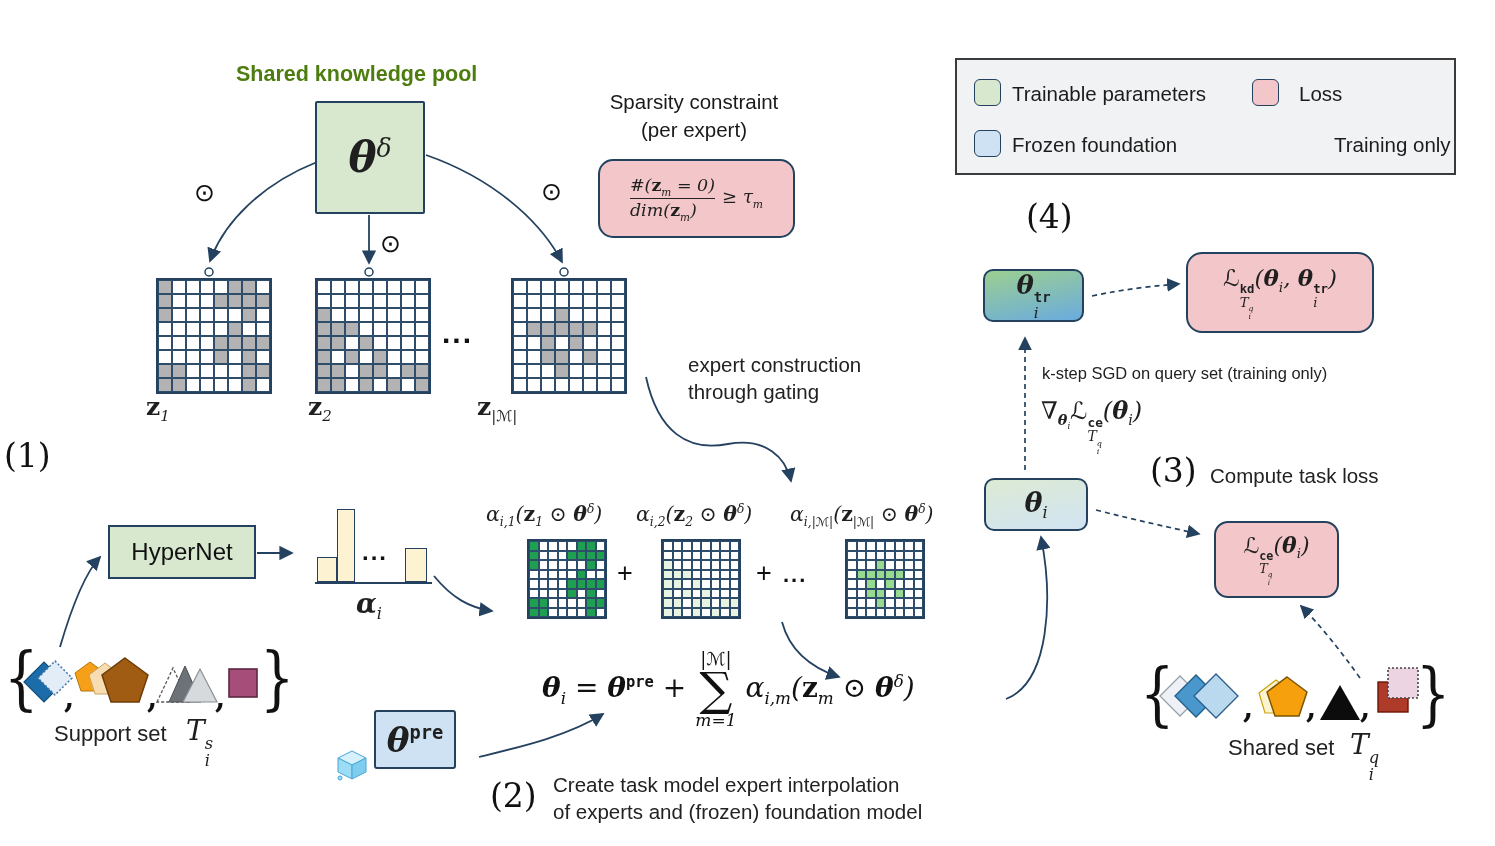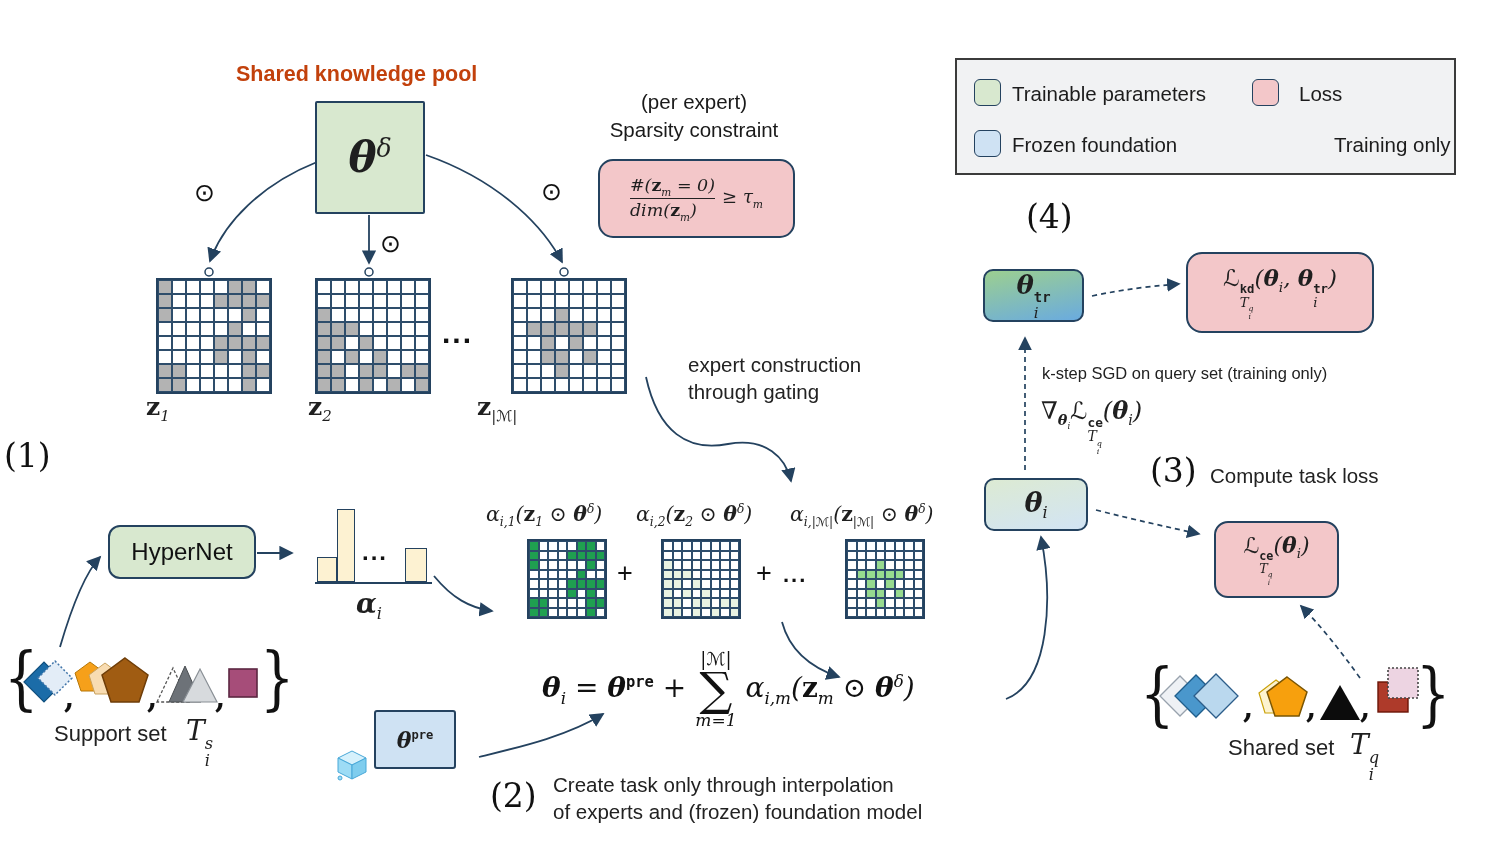--- a/index.html
+++ b/index.html
@@ -65,21 +65,21 @@
       <g stroke-dasharray="5,4" stroke-width="1.7">
         <path d="M 1025,470 L 1025,338" marker-end="url(#ah)"></path>
         <path d="M 1092,296 C 1125,289 1152,286 1179,284" marker-end="url(#ah)"></path>
         <path d="M 1096,510 C 1135,520 1168,527 1199,534" marker-end="url(#ah)"></path>
         <path d="M 1360,678 C 1340,650 1320,625 1301,606" marker-end="url(#ah)"></path>
         <path d="M 1246,144 L 1280,144" marker-end="url(#ah)"></path>
       </g>
     </g>
   </svg>
 
-  <div class="abs" style="left:236px; top:62px; font-size:21.5px; font-weight:700; color:#c2410c;">Shared knowledge pool</div>
+  <div class="abs" style="left:236px; top:62px; font-size:21.5px; font-weight:700; color:#4d7c0f;">Shared knowledge pool</div>
 
   <div class="box" style="left: 315px; top: 101px; width: 110px; height: 113px; border-radius: 2px; background: rgb(216, 232, 207);">
     <span class="math" style="font-size:42px;"><i class="bi">θ</i><sup>δ</sup></span>
   </div>
 
   <span class="abs" style="left:194px; top:178px; font-size:25px; color:#111;">⊙</span>
   <span class="abs" style="left:380px; top:229px; font-size:25px; color:#111;">⊙</span>
   <span class="abs" style="left:541px; top:177px; font-size:25px; color:#111;">⊙</span>
 
   <div class="grid" style="left: 156px; top: 278px; grid-template-columns: repeat(8, 14px);">
@@ -280,22 +280,22 @@
       <div class="cell" style="width: 14px; height: 14px;"></div>
       <div class="cell" style="width: 14px; height: 14px;"></div>
     </div>
 
   <span class="abs math" style="left:146px; top:392px; font-size:25px;"><b class="up">z</b><sub>1</sub></span>
   <span class="abs math" style="left:308px; top:392px; font-size:25px;"><b class="up">z</b><sub>2</sub></span>
   <span class="abs math" style="left:477px; top:392px; font-size:25px;"><b class="up">z</b><sub>|ℳ|</sub></span>
   <span class="abs" style="left:442px; top:316px; font-size:30px; font-weight:bold; color:#111; letter-spacing:2px;">...</span>
 
   <div class="abs" style="left:588px; top:88px; width:212px; text-align:center; font-size:20.5px; line-height:1.35; color:#1a1a1a;">
+    <div>Sparsity constraint</div>
     <div>(per expert)</div>
-    <div>Sparsity constraint</div>
   </div>
   <div class="box" style="left: 598px; top: 159px; width: 197px; height: 79px; border-radius: 15px; gap: 7px; background: rgb(243, 199, 201);">
     <span class="frac math" style="font-size:17.5px;">
       <span class="num">#(<b class="up">z</b><sub>m</sub> = 0)</span>
       <span class="den">dim(<b class="up">z</b><sub>m</sub>)</span>
     </span>
     <span class="math" style="font-size:18px;">≥ τ<sub>m</sub></span>
   </div>
 
   <div class="abs" style="left: 955px; top: 58px; width: 501px; height: 117px; border: 2px solid rgb(59, 59, 59); box-sizing: border-box; background: rgb(241, 242, 243);">
@@ -348,21 +348,21 @@
           <span class="sst"><span class="tt">ce</span></span>
           <span class="ssb"><span class="cal">T</span><span class="ss">
               <span class="sst">q</span>
               <span class="ssb">i</span>
             </span></span>
         </span>(<i class="bi">θ</i><sub>i</sub>)</span>
   </div>
 
   <span class="sn" style="left:4px; top:436px;">(1)</span>
 
-  <div class="box" style="left: 108px; top: 525px; width: 148px; height: 54px; border-radius: 12px; background: rgb(216, 232, 207);">
+  <div class="box" style="left: 108px; top: 525px; width: 148px; height: 54px; border-radius: 0; background: rgb(216, 232, 207);">
     <span style="font-size:24px; color:#111;">HyperNet</span>
   </div>
 
   <div class="abs" style="left:315px; top:504px; width:120px; height:80px;">
     <div class="abar" style="left: 2px; width: 20px; height: 25px;"></div>
     <div class="abar" style="left: 22px; width: 18px; height: 73px;"></div>
     <div class="abar" style="left: 90px; width: 22px; height: 34px;"></div>
     <span class="abs" style="left:47px; top:34px; font-size:24px; font-weight:bold; color:#111; letter-spacing:2px;">...</span>
     <div class="abs" style="left:0; bottom:0; width:117px; height:2px; background:#24425f;"></div>
   </div>
@@ -607,36 +607,36 @@
 
   <svg class="abs" style="left:334px; top:746px;" width="36" height="36" viewBox="0 0 36 36">
     <g stroke="#49a8d8" stroke-width="1">
       <polygon points="4,12 18,5 32,12 18,19" fill="#d6f1fc"></polygon>
       <polygon points="4,12 18,19 18,33 4,26" fill="#9ddcf5"></polygon>
       <polygon points="18,19 32,12 32,26 18,33" fill="#7fcdee"></polygon>
       <circle cx="6" cy="32" r="2" fill="#9ddcf5"></circle>
     </g>
   </svg>
   <div class="box" style="left: 374px; top: 710px; width: 82px; height: 59px; border-radius: 3px; background: rgb(207, 226, 243);">
-    <span class="math" style="font-size:22px;"><i class="bi">θ</i><sup><span class="tt">pre</span></sup></span>
+    <span class="math" style="font-size:34px;"><i class="bi">θ</i><sup><span class="tt">pre</span></sup></span>
   </div>
 
   <div class="abs math" style="left:542px; top:650px; display:flex; align-items:center; gap:9px; font-size:28px; color:#111;">
     <span><i class="bi">θ</i><sub>i</sub> = <i class="bi">θ</i><sup><span class="tt">pre</span></sup> +</span>
     <span class="bigsum">
       <span class="sum-top">|ℳ|</span>
       <span class="sum-sym">∑</span>
       <span class="sum-bot">m=1</span>
     </span>
     <span>α<sub>i,m</sub>(<b class="up">z</b><sub>m</sub> ⊙ <i class="bi">θ</i><sup>δ</sup>)</span>
   </div>
 
   <span class="sn" style="left:490px; top:776px;">(2)</span>
   <div class="st" style="left:553px; top:772px; line-height:1.3;">
-    <div>Create task only through interpolation</div>
+    <div>Create task model expert interpolation</div>
     <div>of experts and (frozen) foundation model</div>
   </div>
 
   <span class="brace" style="left:1140px; top:668px;">{</span>
   <svg class="abs" style="left:1158px; top:668px;" width="84" height="56" viewBox="0 0 84 56">
     <polygon points="2,28 22,8 42,28 22,48" stroke="#98a2ad" stroke-width="1.3" fill="#eef1f5"></polygon>
     <polygon points="17,28 38,7 59,28 38,49" stroke="#1f5e8c" stroke-width="1.3" fill="#4a97cc"></polygon>
     <polygon points="36,28 58,6 80,28 58,50" stroke="#2c5d8a" stroke-width="1.3" fill="#bad8ee"></polygon>
   </svg>
   <span class="comma" style="left:1243px; top:690px;">,</span>

